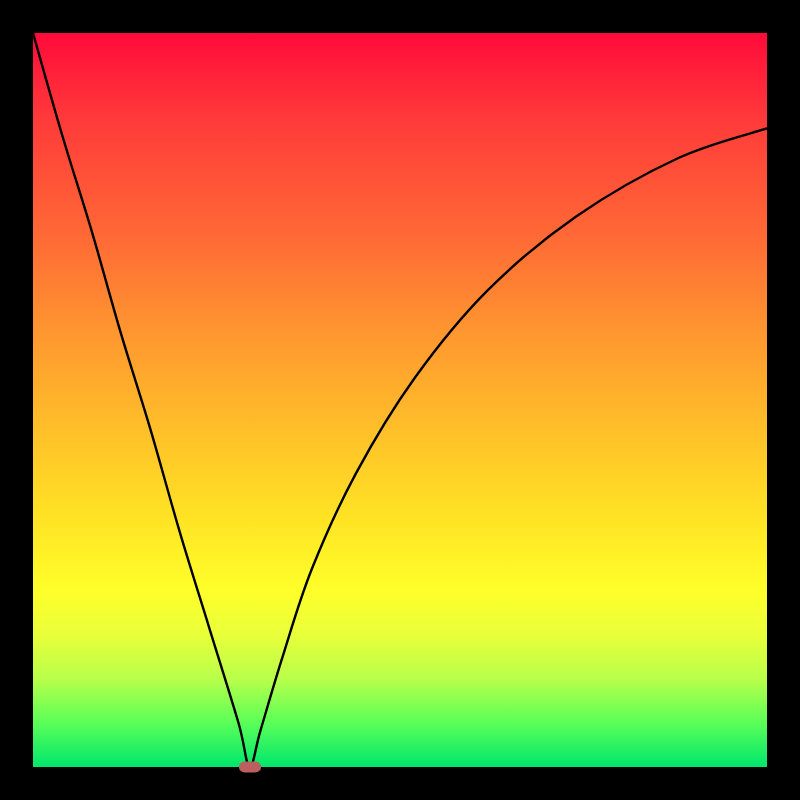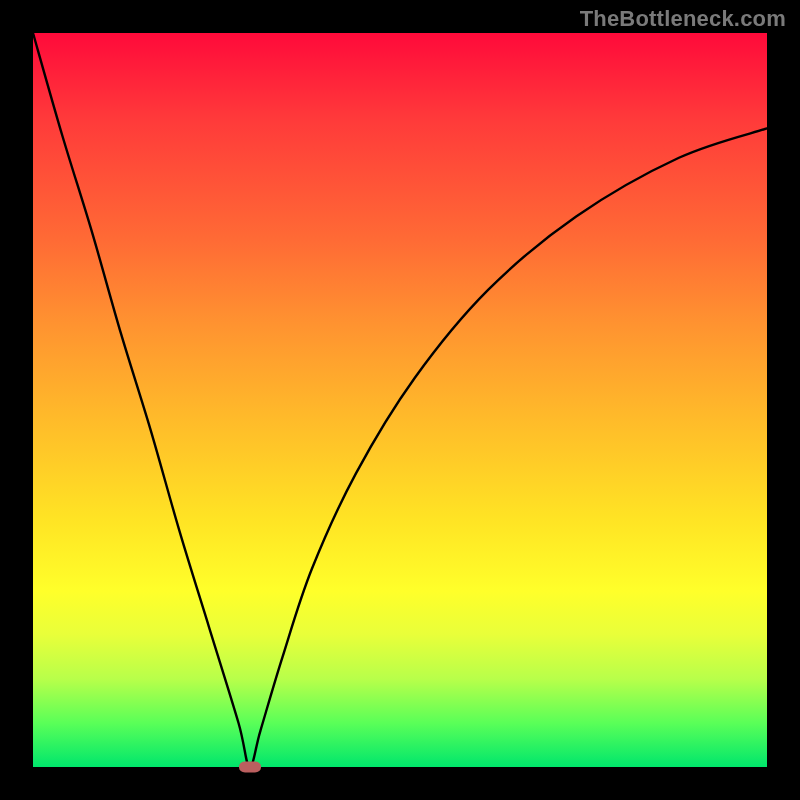--- a/index.html
+++ b/index.html
@@ -66,21 +66,20 @@
     border-radius: 6px / 5px;
     background: #bb5f5f;
     transform: translate(-50%, -50%);
   }
 </style>
 </head>
 <body>
 
 <div class="frame">
 
-  <div class="watermark">TheBottleneck.com</div>
 
   <div class="plot-area">
     <svg class="curve" viewBox="0 0 734 734" preserveAspectRatio="none">
       <path id="curve-path" fill="none" stroke="#000" stroke-width="2.4" stroke-linecap="round" stroke-linejoin="round" d="M 0.00 0.00 C 4.89 17.13, 19.57 69.73, 29.36 102.76 C 39.15 135.79, 48.93 165.15, 58.72 198.18 C 68.51 231.21, 78.29 267.91, 88.08 300.94 C 97.87 333.97, 107.65 363.33, 117.44 396.36 C 127.23 429.39, 137.01 466.09, 146.80 499.12 C 156.59 532.15, 166.37 562.73, 176.16 594.54 C 185.95 626.35, 198.79 666.72, 205.52 689.96 C 212.25 713.20, 212.86 732.78, 216.53 734.00 C 220.20 735.22, 222.03 715.65, 227.54 697.30 C 233.04 678.95, 241.00 650.81, 249.56 623.90 C 258.12 596.99, 266.69 566.40, 278.92 535.82 C 291.15 505.24, 305.83 472.21, 322.96 440.40 C 340.09 408.59, 359.66 375.56, 381.68 344.98 C 403.70 314.40, 428.17 283.81, 455.08 256.90 C 481.99 229.99, 511.35 205.52, 543.16 183.50 C 574.97 161.48, 614.11 139.46, 645.92 124.78 C 677.73 110.10, 719.32 100.31, 734.00 95.42"></path>
     </svg>
     <div id="min-marker" class="min-marker" style="left: 216.53px; top: 734px; background: rgb(187, 95, 95);"></div>
   </div>
 
 </div>
 

